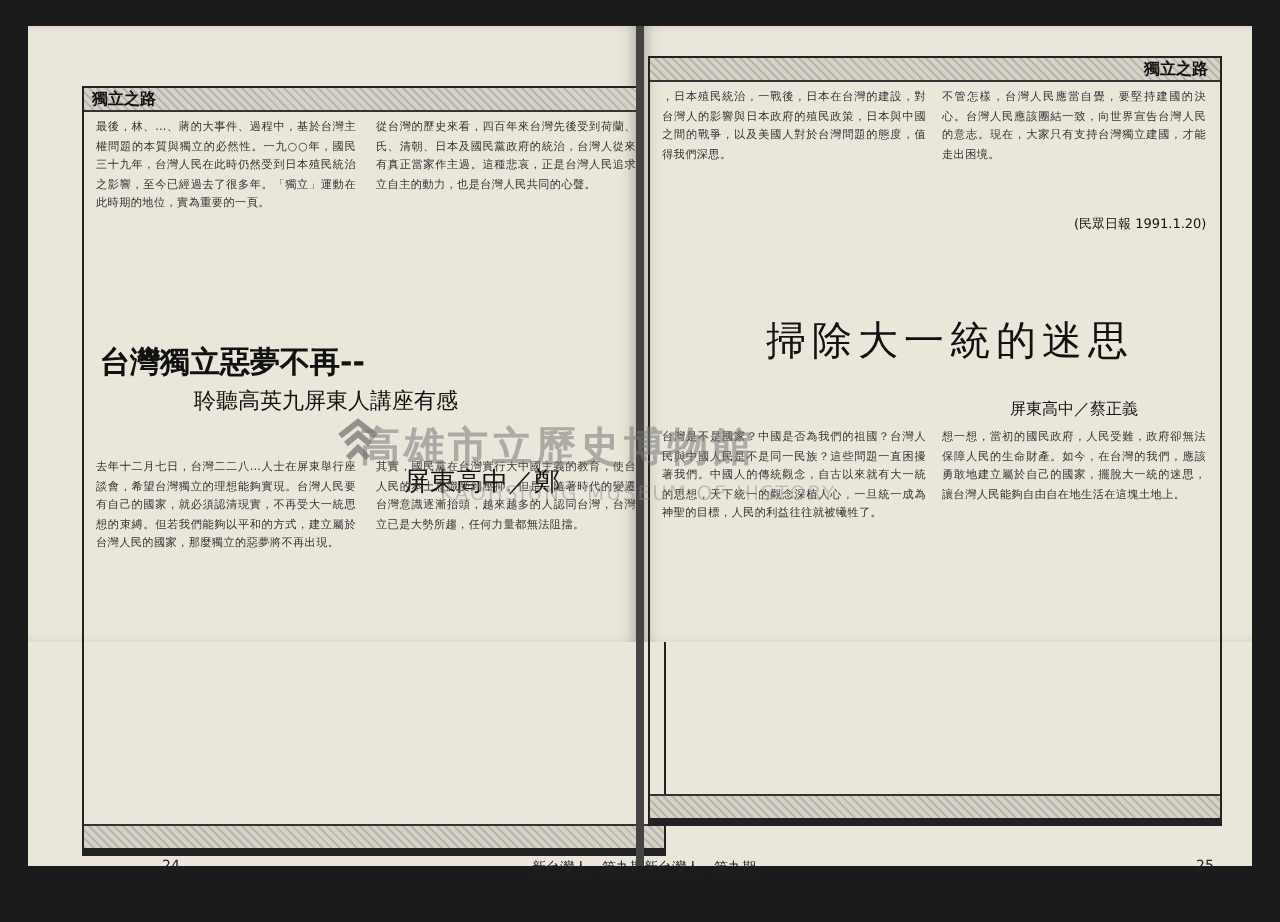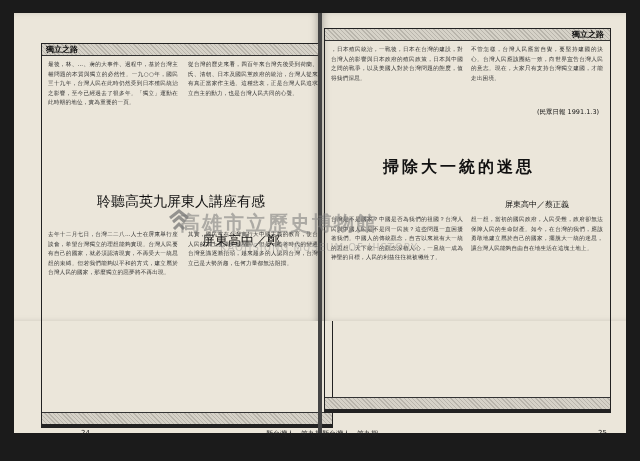--- a/index.html
+++ b/index.html
@@ -30,43 +30,44 @@
 
   <div class="page left">
     <div class="frame">
       <div class="bar top">
         <span class="bar-label" style="left:4px;">獨立之路</span>
       </div>
 
       <div class="col" style="left:6px;top:16px;width:130px;height:90px;">最後，林、…、蔣的大事件、過程中，基於台灣主權問題的本質與獨立的必然性。一九○○年，國民三十九年，台灣人民在此時仍然受到日本殖民統治之影響，至今已經過去了很多年。「獨立」運動在此時期的地位，實為重要的一頁。</div>
       <div class="col" style="left:146px;top:16px;width:136px;height:95px;">從台灣的歷史來看，四百年來台灣先後受到荷蘭、鄭氏、清朝、日本及國民黨政府的統治，台灣人從來沒有真正當家作主過。這種悲哀，正是台灣人民追求獨立自主的動力，也是台灣人民共同的心聲。</div>
 
-      <div class="title" style="left:55px;top:149px;font-size:14px;font-family:'DejaVu Serif',serif;">聆聽高英九屏東人講座有感</div>
+      <div class="title" style="left:8px;top:128px;font-size:15px;font-weight:bold;">台灣獨立惡夢不再--</div>
+      <div class="title" style="left:55px;top:149px;font-size:11px;font-family:'DejaVu Serif',serif;">聆聽高英九屏東人講座有感</div>
       <div class="title" style="left:160px;top:188px;font-size:13px;">屏東高中／鄭</div>
 
       <div class="col" style="left:6px;top:186px;width:130px;height:180px;">去年十二月七日，台灣二二八…人士在屏東舉行座談會，希望台灣獨立的理想能夠實現。台灣人民要有自己的國家，就必須認清現實，不再受大一統思想的束縛。但若我們能夠以平和的方式，建立屬於台灣人民的國家，那麼獨立的惡夢將不再出現。</div>
       <div class="col" style="left:146px;top:186px;width:136px;height:180px;">其實，國民黨在台灣實行大中國主義的教育，使台灣人民的本土意識受到壓抑。但是，隨著時代的變遷，台灣意識逐漸抬頭，越來越多的人認同台灣，台灣獨立已是大勢所趨，任何力量都無法阻擋。</div>
 
       <div class="bar bottom"></div>
     </div>
     <div class="footer" style="left:27px;top:416px;margin-left:40px;">24</div>
     <div class="footer" style="left:252px;top:416px;">新台灣人　第九期</div>
   </div>
 
   <div class="page right">
     <div class="frame">
       <div class="bar top">
         <span class="bar-label" style="right:6px;">獨立之路</span>
       </div>
 
       <div class="col" style="left:6px;top:16px;width:132px;height:70px;">，日本殖民統治，一戰後，日本在台灣的建設，對台灣人的影響與日本政府的殖民政策，日本與中國之間的戰爭，以及美國人對於台灣問題的態度，值得我們深思。</div>
       <div class="col" style="left:146px;top:16px;width:132px;height:60px;">不管怎樣，台灣人民應當自覺，要堅持建國的決心。台灣人民應該團結一致，向世界宣告台灣人民的意志。現在，大家只有支持台灣獨立建國，才能走出困境。</div>
-      <div class="title" style="left:212px;top:79px;font-size:6.5px;">(民眾日報 1991.1.3)</div>
+      <div class="title" style="left:212px;top:79px;font-size:6.5px;">(民眾日報 1991.1.20)</div>
 
-      <div class="title" style="left:58px;top:128px;font-size:16px;font-weight:bold;letter-spacing:3px;">掃除大一統的迷思</div>
+      <div class="title" style="left:58px;top:128px;font-size:20px;font-weight:normal;letter-spacing:3px;">掃除大一統的迷思</div>
       <div class="title" style="left:180px;top:170px;font-size:8px;font-family:Liberation Serif, serif;">屏東高中／蔡正義</div>
 
       <div class="col" style="left:6px;top:186px;width:132px;height:180px;">台灣是不是國家？中國是否為我們的祖國？台灣人民與中國人民是不是同一民族？這些問題一直困擾著我們。中國人的傳統觀念，自古以來就有大一統的思想，天下統一的觀念深植人心，一旦統一成為神聖的目標，人民的利益往往就被犧牲了。</div>
       <div class="col" style="left:146px;top:186px;width:132px;height:180px;">想一想，當初的國民政府，人民受難，政府卻無法保障人民的生命財產。如今，在台灣的我們，應該勇敢地建立屬於自己的國家，擺脫大一統的迷思，讓台灣人民能夠自由自在地生活在這塊土地上。</div>
 
       <div class="bar bottom"></div>
     </div>
     <div class="footer" style="left:2px;top:416px;">新台灣人　第九期</div>
     <div class="footer" style="left:278px;top:416px;">25</div>
   </div>

